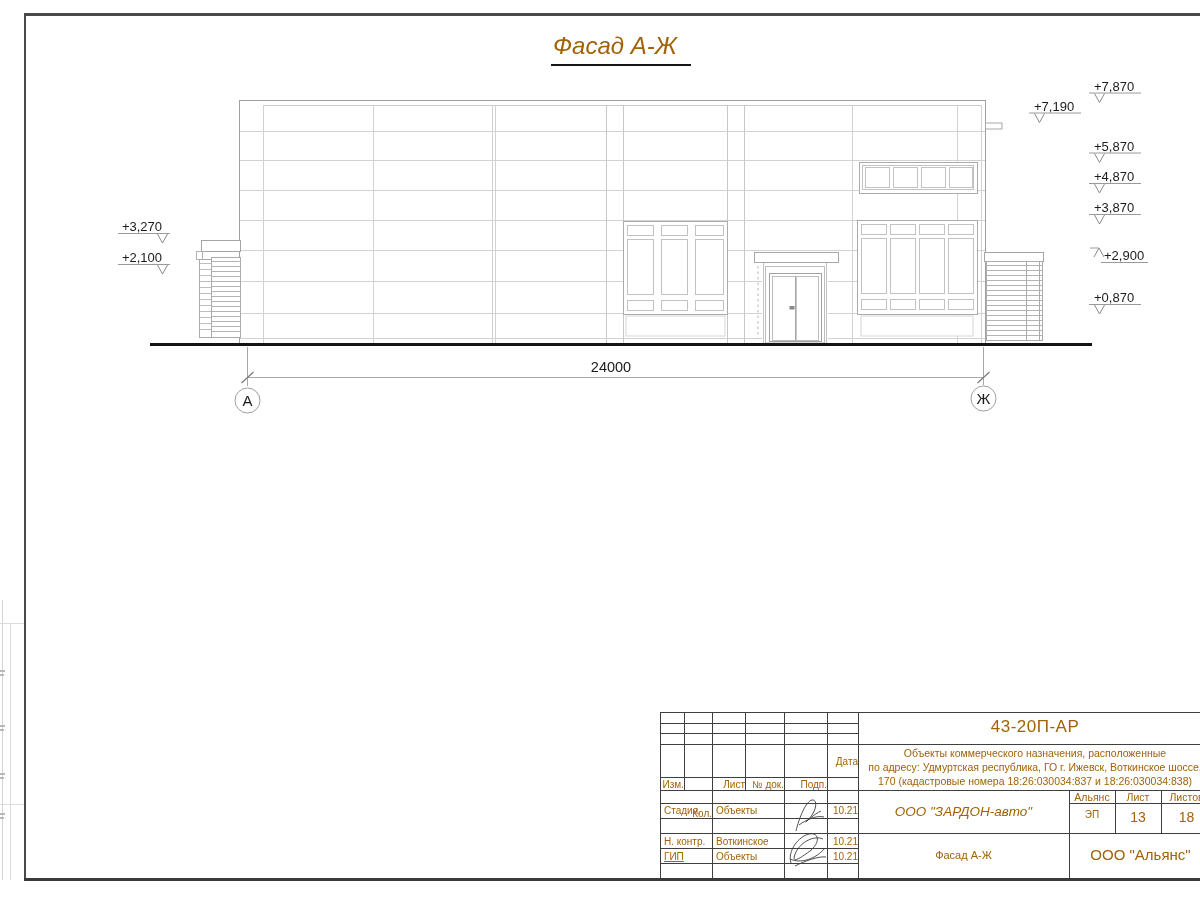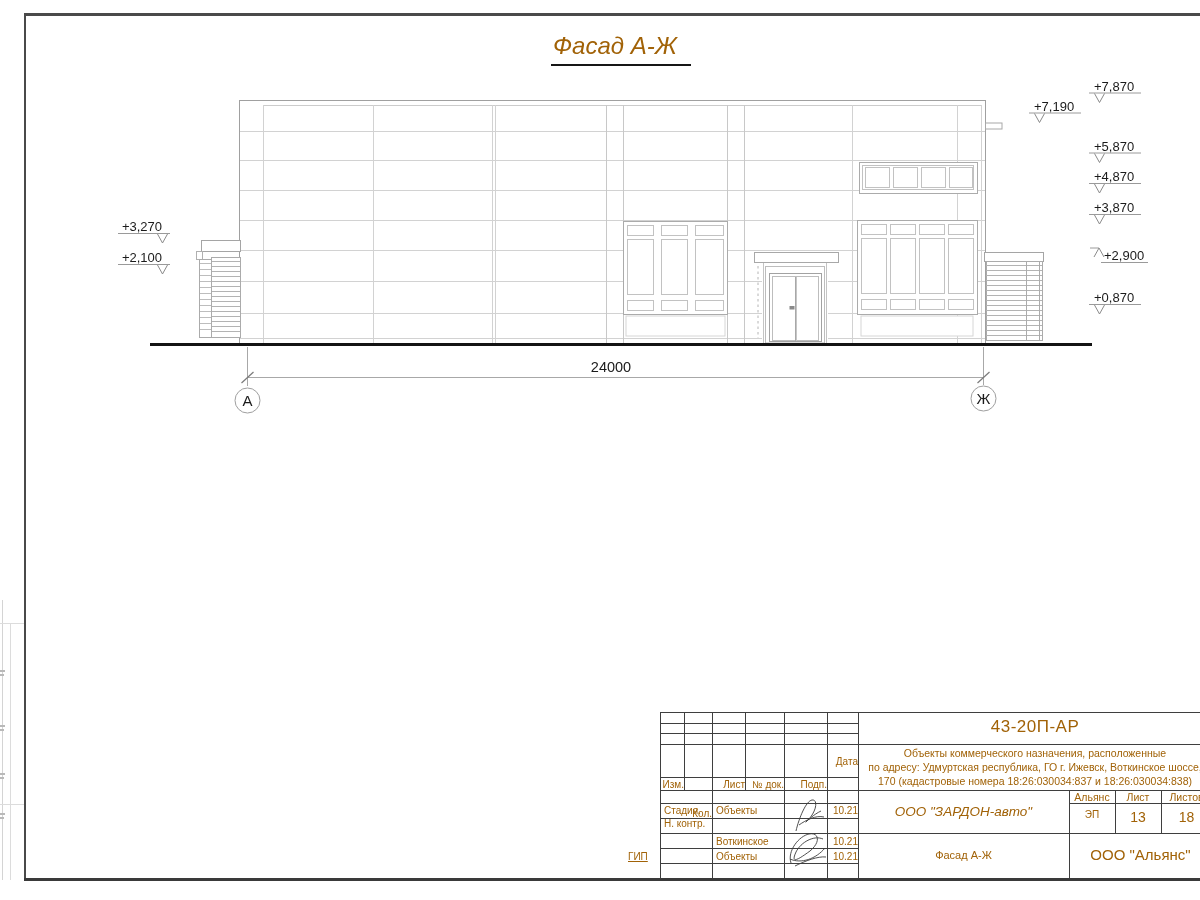--- a/index.html
+++ b/index.html
@@ -297,25 +297,25 @@
     <div class="t c small" style="left:684px;top:808px;width:28px;">Кол.</div>
     <div class="t c small" style="left:712px;top:779px;width:33px;">Лист</div>
     <div class="t c small" style="left:745px;top:779px;width:39px;">№ док.</div>
     <div class="t c small" style="left:784px;top:779px;width:43px;">Подп.</div>
     <div class="t c small" style="left:827px;top:756px;width:31px;">Дата</div>
 
     <div class="t small" style="left:664px;top:805px;">Стадия.</div>
     <div class="t small" style="left:716px;top:805px;">Объекты</div>
     <div class="t c date" style="left:827px;top:805px;width:31px;">10.21</div>
 
-    <div class="t small" style="left:664px;top:818px;">Н. контр.</div>
+    <div class="t small" style="left:664px;top:836px;">Н. контр.</div>
     <div class="t small" style="left:716px;top:836px;">Воткинское</div>
     <div class="t c date" style="left:827px;top:836px;width:31px;">10.21</div>
 
-    <div class="t small" style="left:628px;top:851px;text-decoration:underline;">ГИП</div>
+    <div class="t small" style="left:664px;top:851px;text-decoration:underline;">ГИП</div>
     <div class="t small" style="left:716px;top:851px;">Объекты</div>
     <div class="t c date" style="left:827px;top:851px;width:31px;">10.21</div>
 
     <div class="t c italic" style="left:858px;top:804px;width:211px;font-size:13.5px;">ООО "ЗАРДОН-авто"</div>
 
     <div class="t c" style="left:1069px;top:791px;width:46px;font-size:10.5px;">Альянс</div>
     <div class="t c" style="left:1115px;top:791px;width:46px;font-size:10.5px;">Лист</div>
     <div class="t c" style="left:1161px;top:791px;width:51px;font-size:10.5px;">Листов</div>
 
     <div class="t c" style="left:1069px;top:809px;width:46px;font-size:10px;">ЭП</div>

